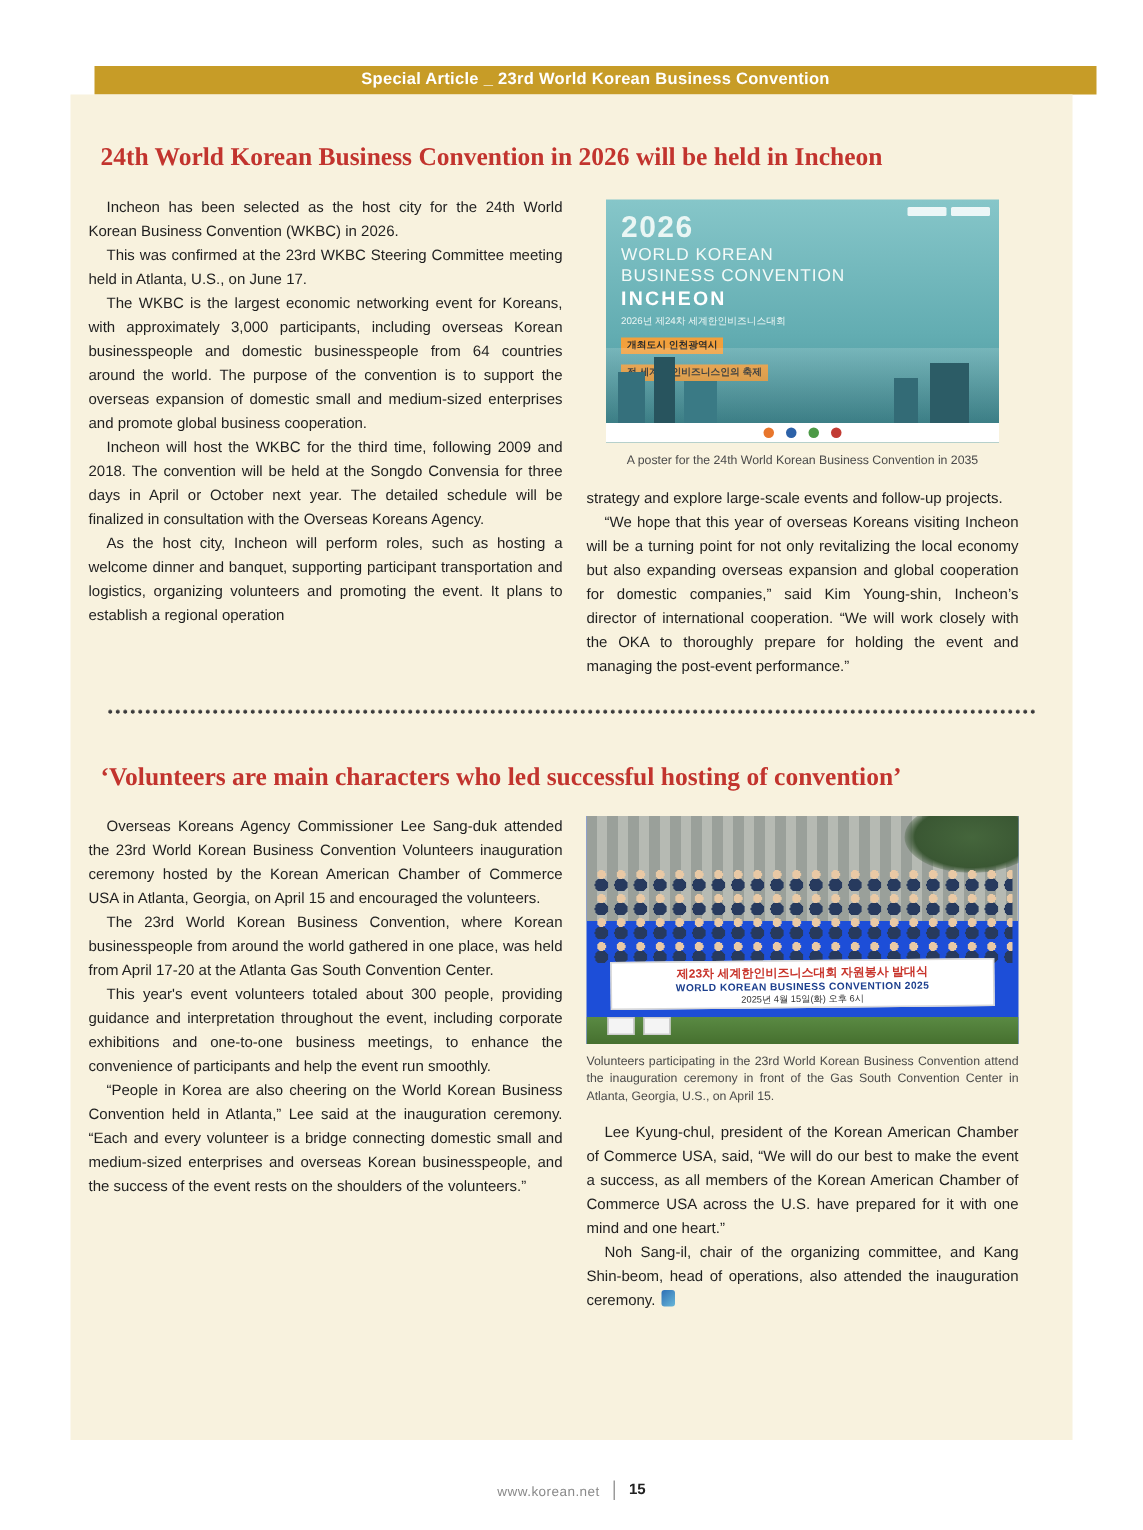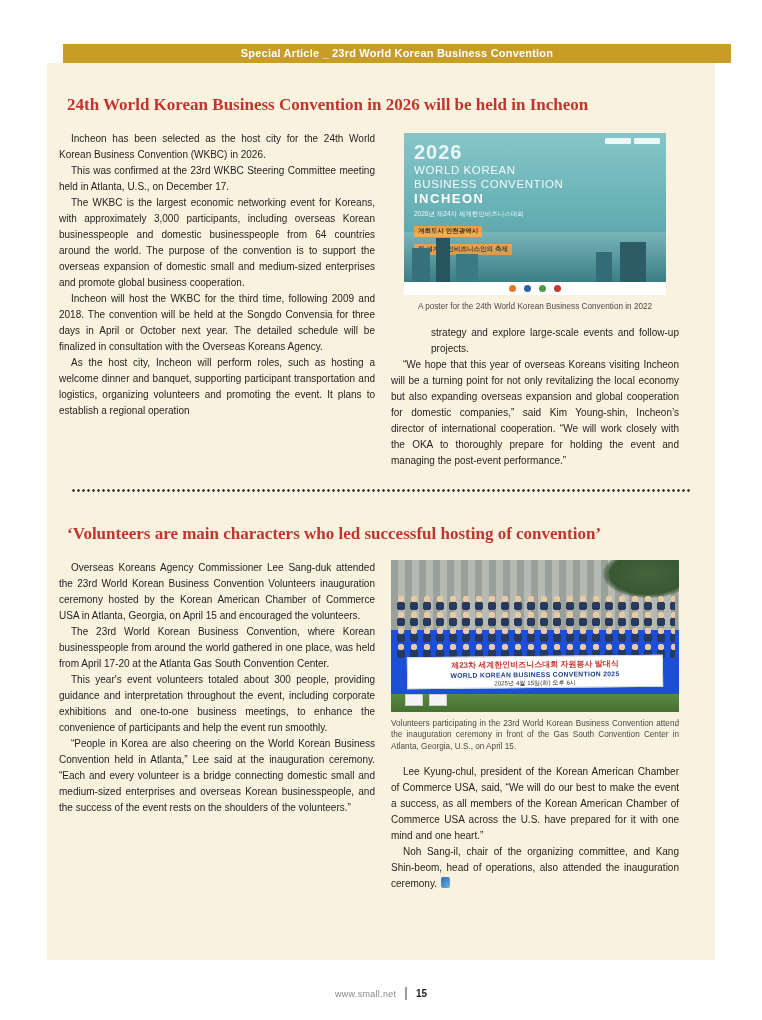--- a/index.html
+++ b/index.html
@@ -6,21 +6,21 @@
   .page{position:relative;width:762px;height:1020px;background:#ffffff;font-family:"Liberation Sans",sans-serif;overflow:hidden;}
   .header-bar{position:absolute;left:47px;top:44px;width:668px;height:19px;background:#C79C27;color:#ffffff;
     font-size:11px;font-weight:bold;text-align:center;line-height:19px;letter-spacing:.2px;margin-left:16px;}
   .content{position:absolute;left:47px;top:63px;width:668px;height:897px;background:#F8F2DE;}
   .title{margin:32px 20px 16px;text-align:left;font-family:"Liberation Serif",serif;font-weight:bold;
     font-size:17px;color:#C2342E;}
   .columns{display:flex;gap:16px;padding:0 12px;}
   .col-left{width:316px;}
   .col-right{width:288px;}
   .para{margin:0;font-size:10px;line-height:16px;color:#1f1f1f;text-align:justify;text-indent:12px;}
-  .no-indent{text-indent:0;margin-left:40px;}
+  .no-indent{text-indent:0;}
   .caption{font-size:8.2px;line-height:11.5px;color:#4a4a4a;margin:6px 0 0;}
   .caption.center{text-align:center;}
   .caption.just{text-align:justify;}
   figure{margin:0 0 12px;}
   
   .poster{position:relative;width:262px;height:162px;margin:2px auto 0;overflow:hidden;
     background:linear-gradient(180deg,#86c6c9 0%,#63adb2 55%,#448f96 100%);}
   .poster-logos{position:absolute;top:5px;right:6px;display:flex;gap:3px;}
   .plogo{display:inline-block;width:26px;height:6px;background:rgba(255,255,255,.85);border-radius:1px;}
   .poster-text{position:absolute;left:10px;top:8px;right:8px;}
@@ -78,21 +78,21 @@
 
   <div class="header-bar">Special Article _ 23rd World Korean Business Convention</div>
 
   <div class="content">
 
     <h1 class="title">24th World Korean Business Convention in 2026 will be held in Incheon</h1>
 
     <div class="columns">
       <div class="col-left">
         <p class="para">Incheon has been selected as the host city for the 24th World Korean Business Convention (WKBC) in 2026.</p>
-        <p class="para">This was confirmed at the 23rd WKBC Steering Committee meeting held in Atlanta, U.S., on December 17.</p>
+        <p class="para">This was confirmed at the 23rd WKBC Steering Committee meeting held in Atlanta, U.S., on June 17.</p>
         <p class="para">The WKBC is the largest economic networking event for Koreans, with approximately 3,000 participants, including overseas Korean businesspeople and domestic businesspeople from 64 countries around the world. The purpose of the convention is to support the overseas expansion of domestic small and medium-sized enterprises and promote global business cooperation.</p>
         <p class="para">Incheon will host the WKBC for the third time, following 2009 and 2018. The convention will be held at the Songdo Convensia for three days in April or October next year. The detailed schedule will be finalized in consultation with the Overseas Koreans Agency.</p>
         <p class="para">As the host city, Incheon will perform roles, such as hosting a welcome dinner and banquet, supporting participant transportation and logistics, organizing volunteers and promoting the event. It plans to establish a regional operation</p>
       </div>
 
       <div class="col-right">
         <figure>
           <div class="poster">
             <div class="poster-logos">
               <span class="plogo"></span>
@@ -114,21 +114,21 @@
                 <i class="b4"></i>
                 <i class="b5"></i>
             </div>
             <div class="poster-footer">
               <span class="flogo c1"></span>
               <span class="flogo c2"></span>
               <span class="flogo c3"></span>
               <span class="flogo c4"></span>
             </div>
           </div>
-          <figcaption class="caption center">A poster for the 24th World Korean Business Convention in 2022</figcaption>
+          <figcaption class="caption center">A poster for the 24th World Korean Business Convention in 2035</figcaption>
         </figure>
         <p class="para no-indent">strategy and explore large-scale events and follow-up projects.</p>
         <p class="para">“We hope that this year of overseas Koreans visiting Incheon will be a turning point for not only revitalizing the local economy but also expanding overseas expansion and global cooperation for domestic companies,” said Kim Young-shin, Incheon’s director of international cooperation. “We will work closely with the OKA to thoroughly prepare for holding the event and managing the post-event performance.”</p>
       </div>
     </div>
 
     <div class="dotted"></div>
 
     <h1 class="title">‘Volunteers are main characters who led successful hosting of convention’</h1>
 
@@ -158,18 +158,18 @@
           <figcaption class="caption just">Volunteers participating in the 23rd World Korean Business Convention attend the inauguration ceremony in front of the Gas South Convention Center in Atlanta, Georgia, U.S., on April 15.</figcaption>
         </figure>
         <p class="para"><span>Lee Kyung-chul, president of the Korean American Chamber of Commerce USA, said, “We will do our best to make the event a success, as all members of the Korean American Chamber of Commerce USA across the U.S. have prepared for it with one mind and one heart.”</span></p>
         <p class="para"><span>Noh Sang-il, chair of the organizing committee, and Kang Shin-beom, head of operations, also attended the inauguration ceremony.</span><span class="endmark"></span></p>
       </div>
     </div>
 
   </div>
 
   <div class="footer">
-    <span class="site">www.small.net</span>
+    <span class="site">www.korean.net</span>
     <span class="fdiv"></span>
     <span class="pagenum">15</span>
   </div>
 
 </div>
 
 </body></html>

